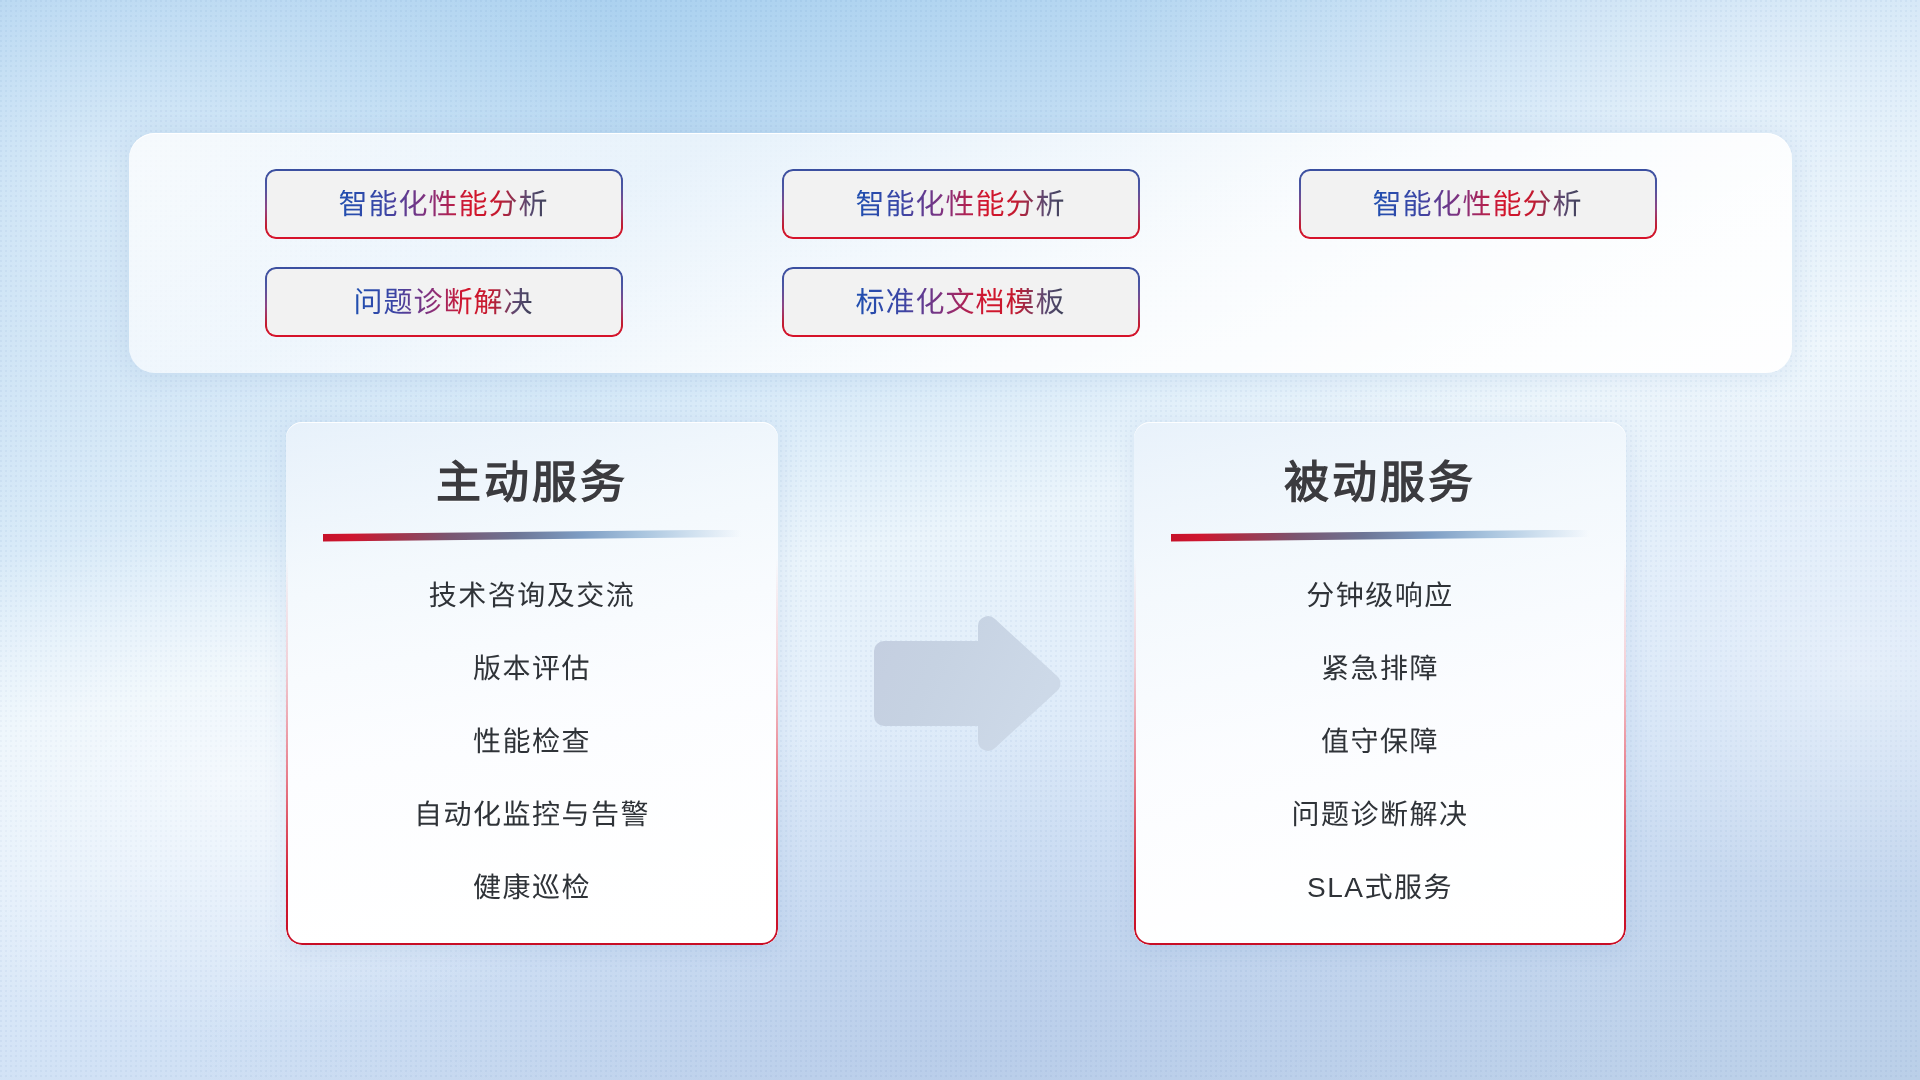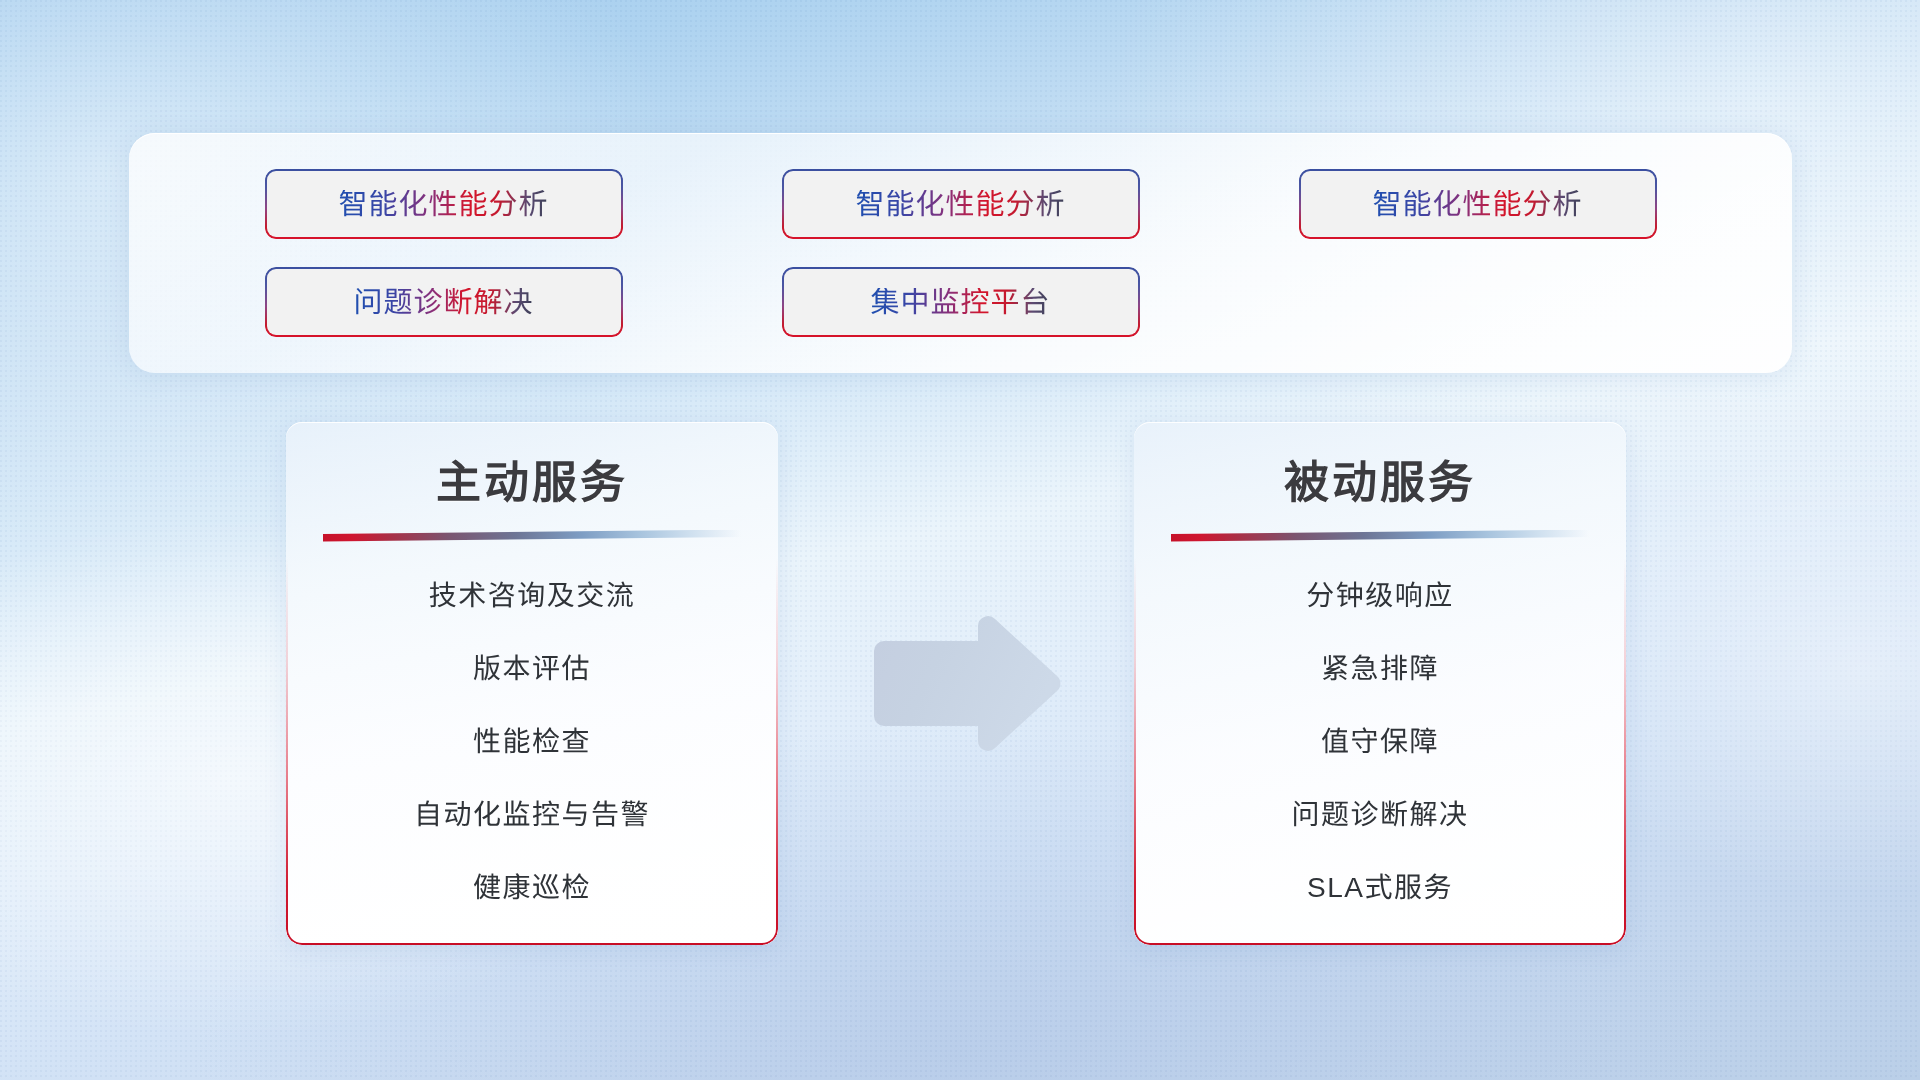--- a/index.html
+++ b/index.html
@@ -262,21 +262,21 @@
 
     <div class="pill">
       <span class="pill-label">智能化性能分析</span>
     </div>
 
     <div class="pill">
       <span class="pill-label">问题诊断解决</span>
     </div>
 
     <div class="pill">
-      <span class="pill-label">集中监控平台</span>
+      <span class="pill-label">标准化文档模板</span>
     </div>
 
   </section>
 
   <section class="card left">
     <h2 class="card-title">主动服务</h2>
 
     <div class="card-rule">
         <i></i>
       </div>

